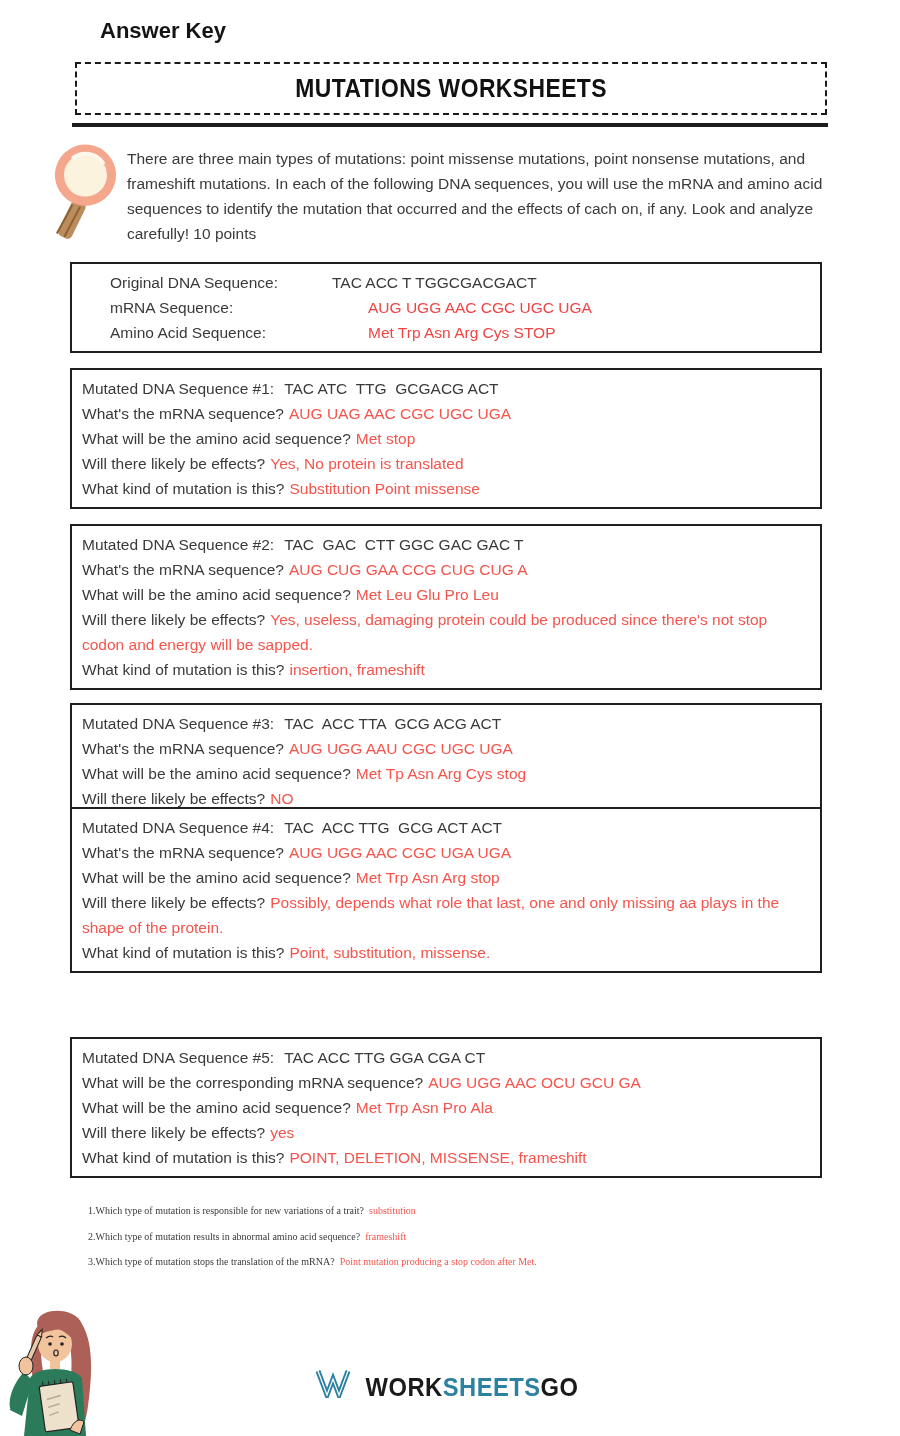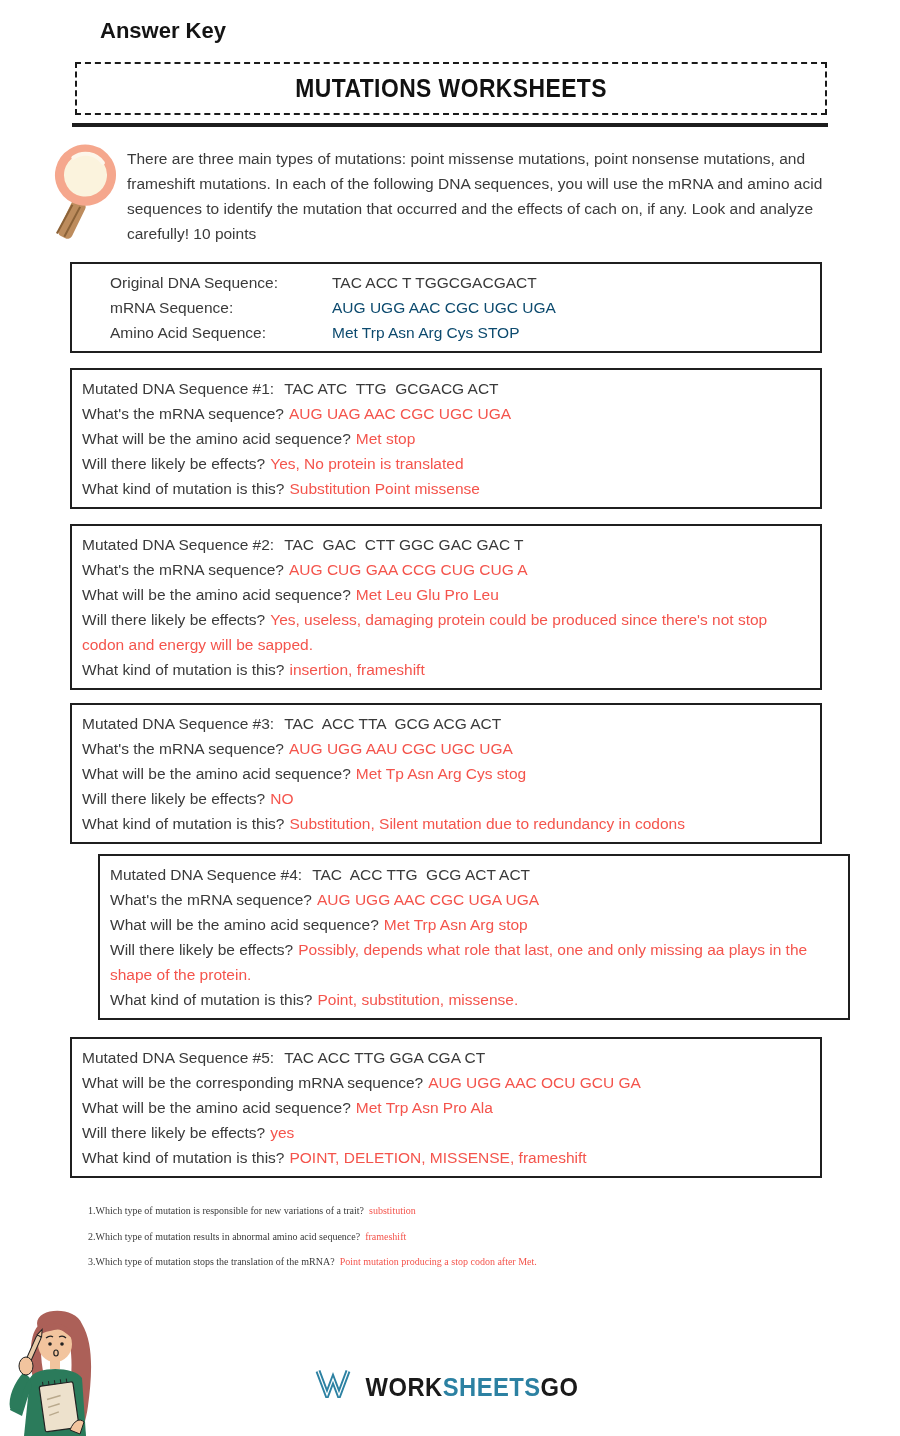--- a/index.html
+++ b/index.html
@@ -9,26 +9,26 @@
   .title-box{position:absolute;left:75px;top:62px;width:752px;height:53px;box-sizing:border-box;
              border:2px dashed #1a1a1a;display:flex;align-items:center;justify-content:center;}
   .title-box .title{font-size:26px;font-weight:bold;color:#111;letter-spacing:.5px;
                     display:inline-block;transform:scaleX(.88);}
   .top-rule{position:absolute;left:72px;top:123px;width:756px;height:4px;background:#1d1d1d;}
   .intro{position:absolute;left:45px;top:143px;width:830px;display:flex;gap:10px;}
   .intro-icon{flex:0 0 72px;height:104px;}
   .intro-text{font-size:15.5px;line-height:25px;color:#3a3a3a;padding-top:3px;}
   .seqbox{position:absolute;left:70px;width:752px;box-sizing:border-box;border:2px solid #1f1f1f;
           padding:6px 10px;font-size:15.5px;line-height:25px;background:#fff;}
-  .b-orig{top:262px;padding-left:38px;}  .b1{top:368px;}  .b2{top:524px;}  .b3{top:703px;}  .b4{top:854px;margin-left:28px;}  .b5{top:1037px;}
+  .b-orig{top:262px;padding-left:38px;}  .b1{top:368px;}  .b2{top:524px;}  .b3{top:703px;}  .b4{top:807px;}  .b5{top:1037px;}
   .orig-row{display:flex;}
   .orig-label{width:222px;flex:0 0 222px;}
   .seq{white-space:pre-wrap;}
   .ans{color:#f4544c;margin-left:5px;}
-  .ans-val{color:#0c4a6e;}
+  .ans-val{color:#ef4444;margin-left:36px;}
   .box-title .seq{margin-left:10px;}
   .qline{}
   .questions{position:absolute;left:88px;top:1198px;width:786px;font-size:10px;line-height:25.5px;font-family:Liberation Serif, serif;}
   .q-item{padding-left:17px;text-indent:-17px;}
   .q-num{display:inline;}
   .footer-logo{position:absolute;left:0;top:1368px;width:900px;display:flex;
                align-items:flex-end;justify-content:center;gap:9px;}
   .logo-text{font-size:25px;font-weight:bold;letter-spacing:.5px;color:#1a1a1a;
              display:inline-block;transform:scaleX(.95);white-space:nowrap;}
   .logo-teal{color:#2c81a2;}

